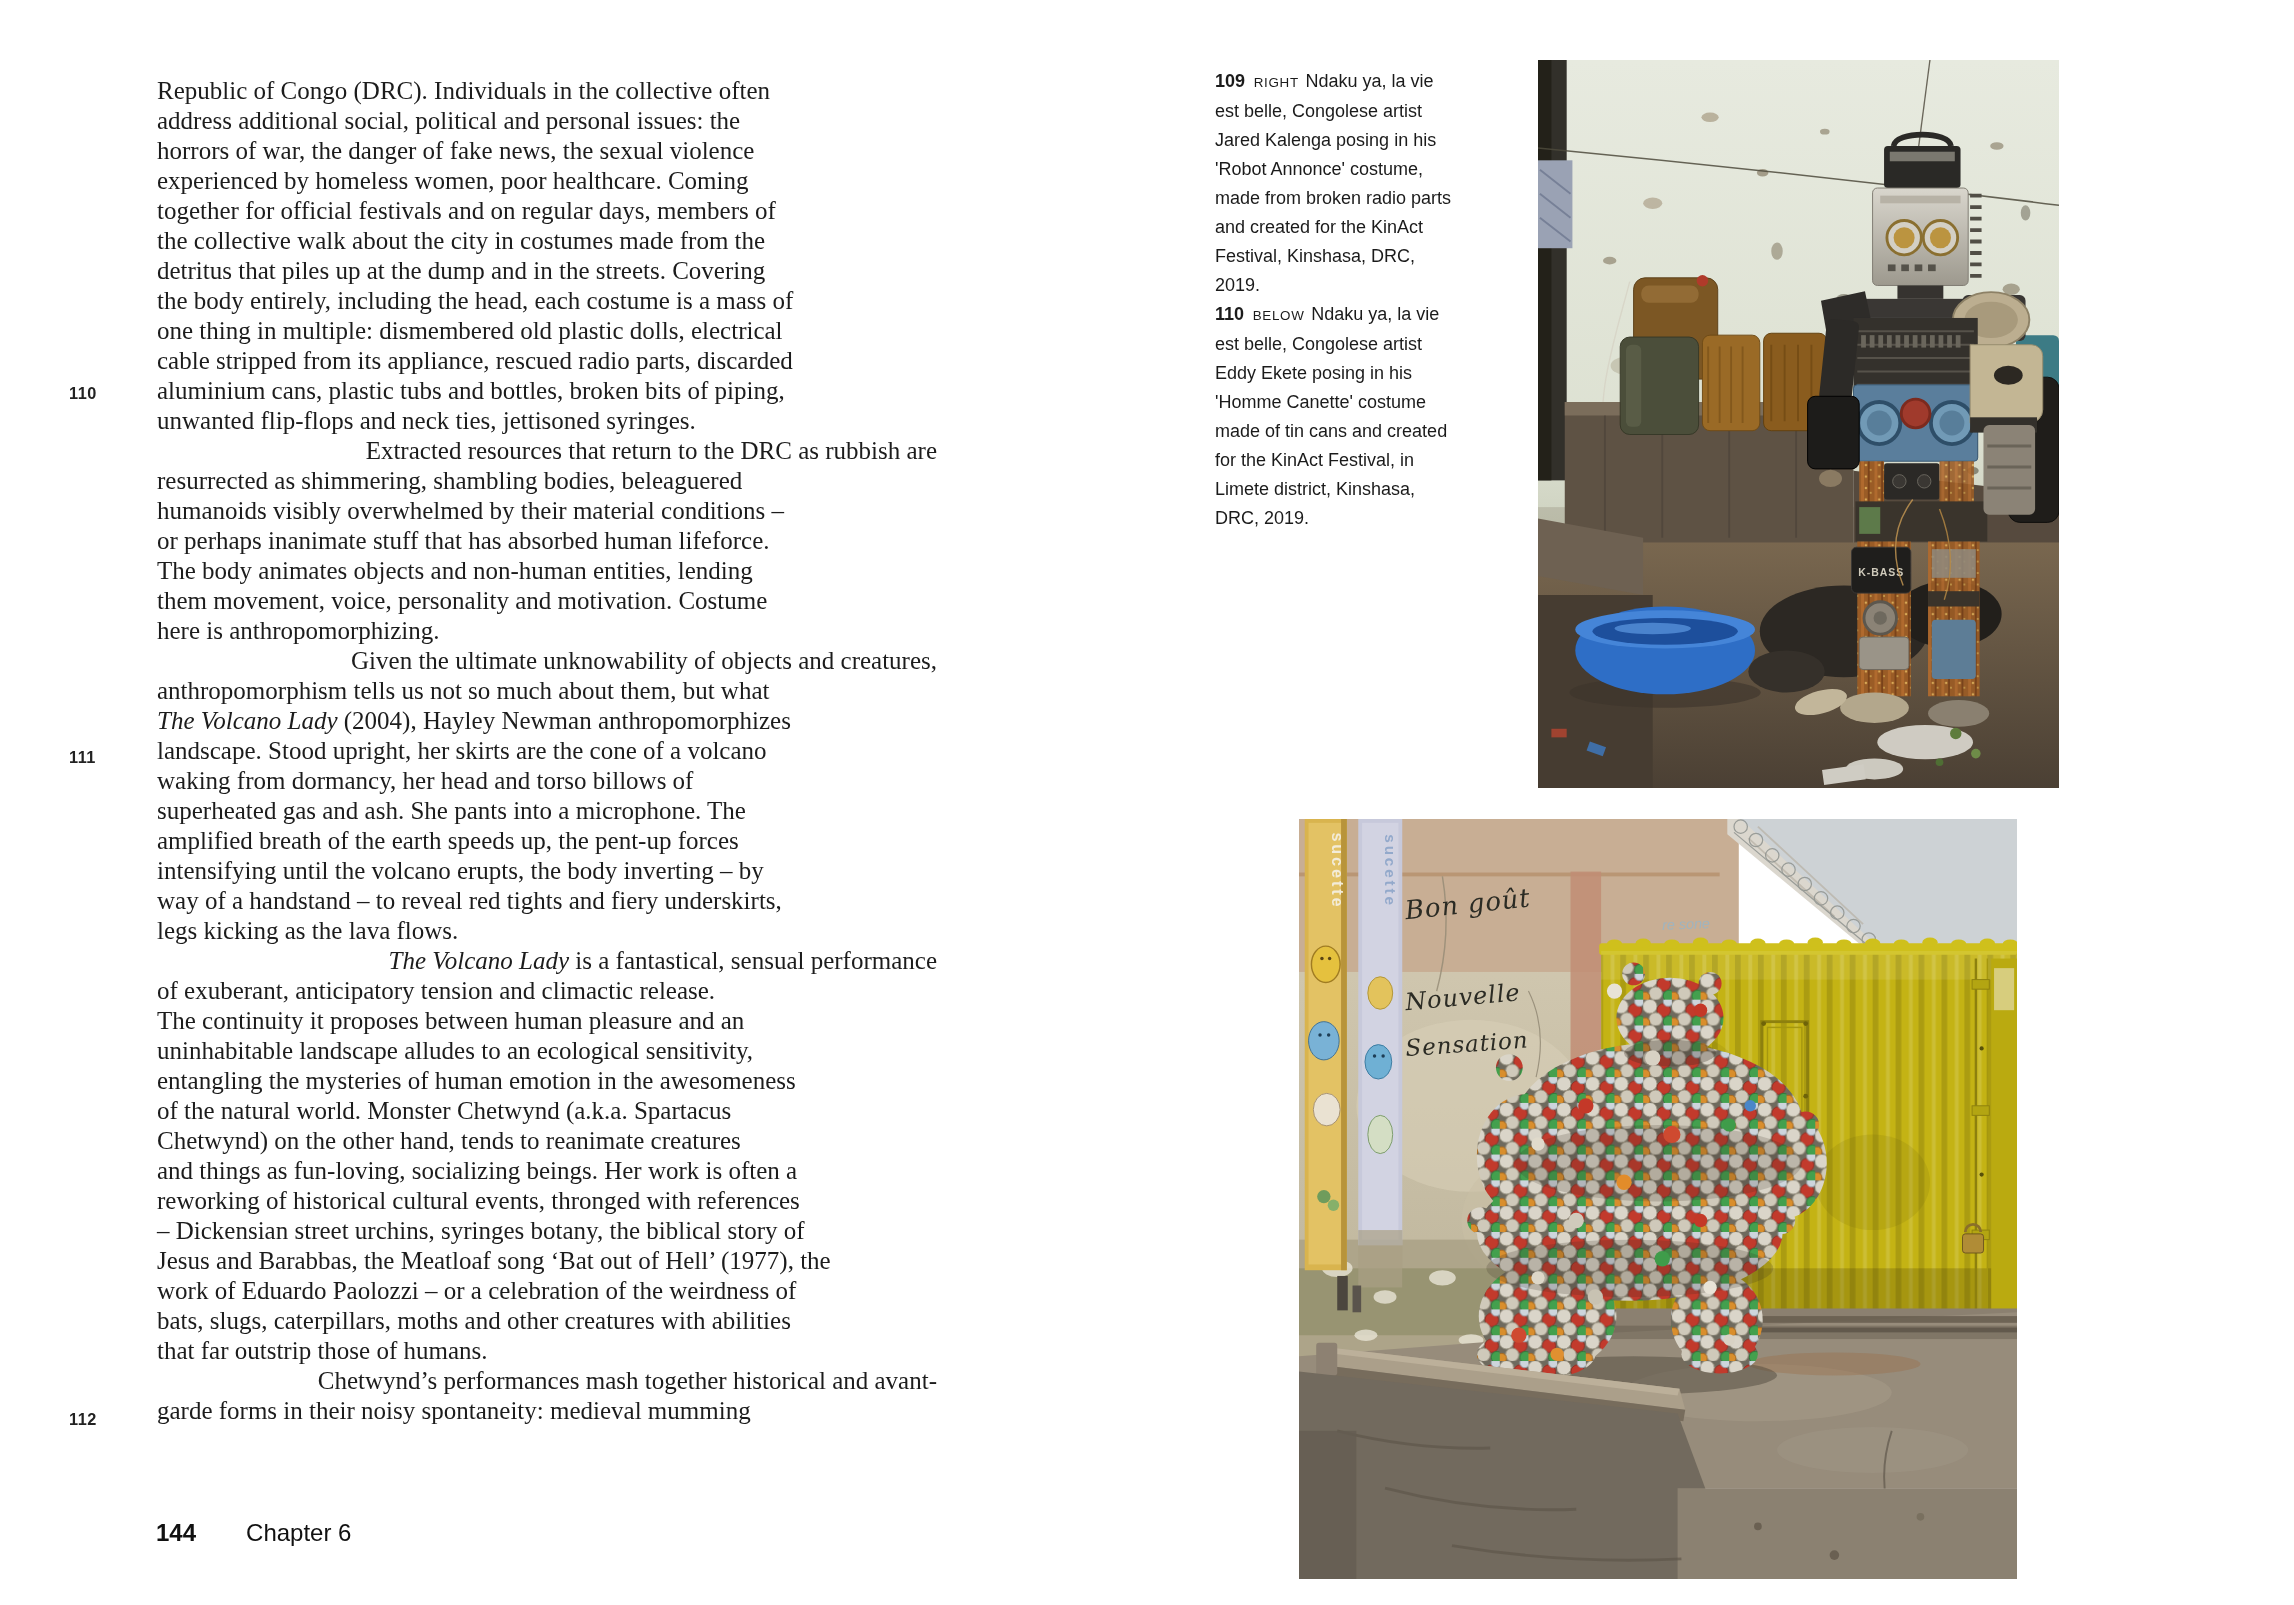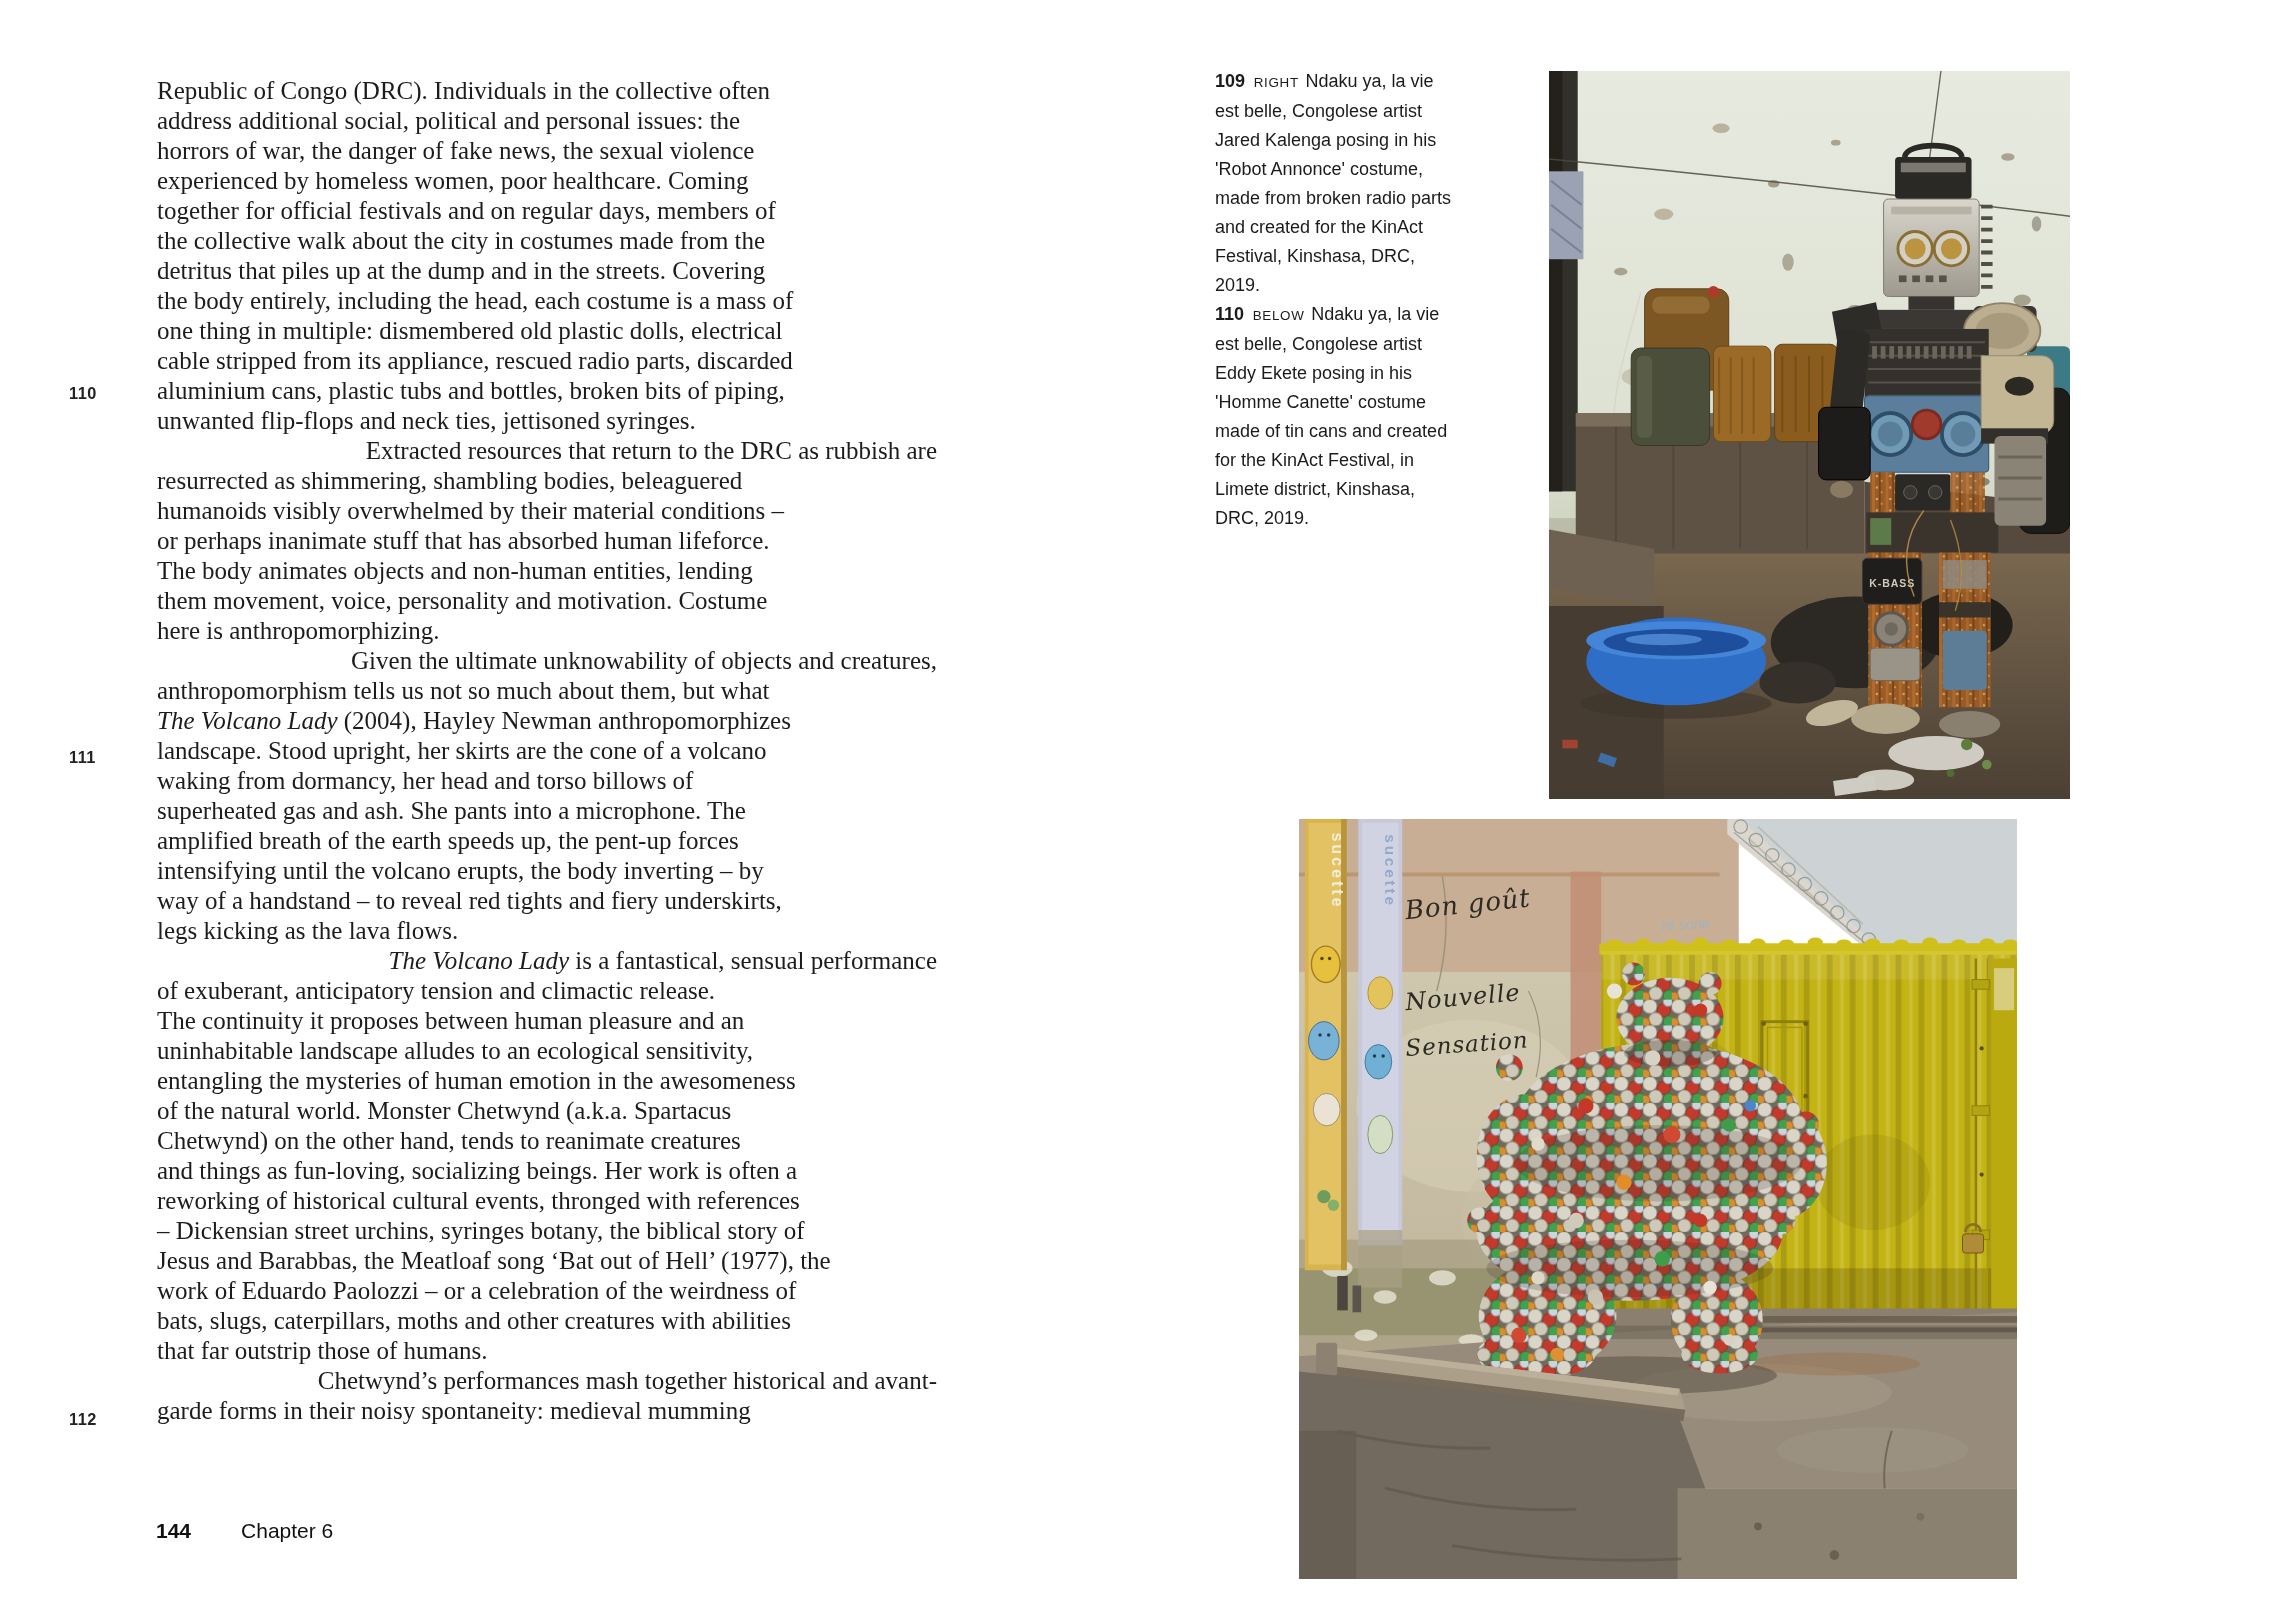--- a/index.html
+++ b/index.html
@@ -19,21 +19,21 @@
 
   
   .captions{position:absolute;left:1215px;top:67px;width:243px;
     font-family:"Liberation Sans",sans-serif;font-size:18px;line-height:29px;color:#1b1b1b;}
   .cap{margin:0;}
   .cap .num{font-weight:700;margin-right:8.6px;}
   .cap .pos{font-size:13.4px;letter-spacing:0.7px;margin-right:6.7px;}
 
   
   .footer{position:absolute;left:156px;top:1519px;font-family:"Liberation Sans",sans-serif;
-    font-size:21px;color:#111;}
+    font-size:24px;color:#111;}
   .footer .pg{font-weight:700;}
   .footer .ch{margin-left:50px;}
 
   
   .photo{position:absolute;}
   .photo svg{display:block;width:100%;height:100%;}
   #photo-top{left:1498px;top:60px;width:521px;height:728px;}
   #photo-bottom{left:1299px;top:819px;width:718px;height:760px;}
 </style>
 </head>
@@ -95,21 +95,21 @@
 
   <div class="captions">
     <p class="cap"><span class="num">109</span><span class="pos">RIGHT</span><span>Ndaku ya, la vie est belle, Congolese artist Jared Kalenga posing in his 'Robot Annonce' costume, made from broken radio parts and created for the KinAct Festival, Kinshasa, DRC, 2019.</span></p>
     <p class="cap"><span class="num">110</span><span class="pos">BELOW</span><span>Ndaku ya, la vie est belle, Congolese artist Eddy Ekete posing in his 'Homme Canette' costume made of tin cans and created for the KinAct Festival, in Limete district, Kinshasa, DRC, 2019.</span></p>
   </div>
 
   <div class="footer">
     <span class="pg">144</span><span class="ch">Chapter 6</span>
   </div>
 
-  <figure class="photo" id="photo-top" style="margin:11px;padding-left:40px;">
+  <figure class="photo" id="photo-top" style="margin:0;padding-left:40px;">
     <svg viewBox="0 0 545 762" preserveAspectRatio="none">
       <defs>
         <linearGradient id="wallg" x1="0" y1="0" x2="0" y2="1">
           <stop offset="0" stop-color="#e7eadf"></stop>
             <stop offset="0.75" stop-color="#dde1d2"></stop>
             <stop offset="1" stop-color="#c9cdba"></stop>
         </linearGradient>
         <linearGradient id="groundg" x1="0" y1="0" x2="0" y2="1">
           <stop offset="0" stop-color="#79674f"></stop>
             <stop offset="1" stop-color="#4b4034"></stop>

